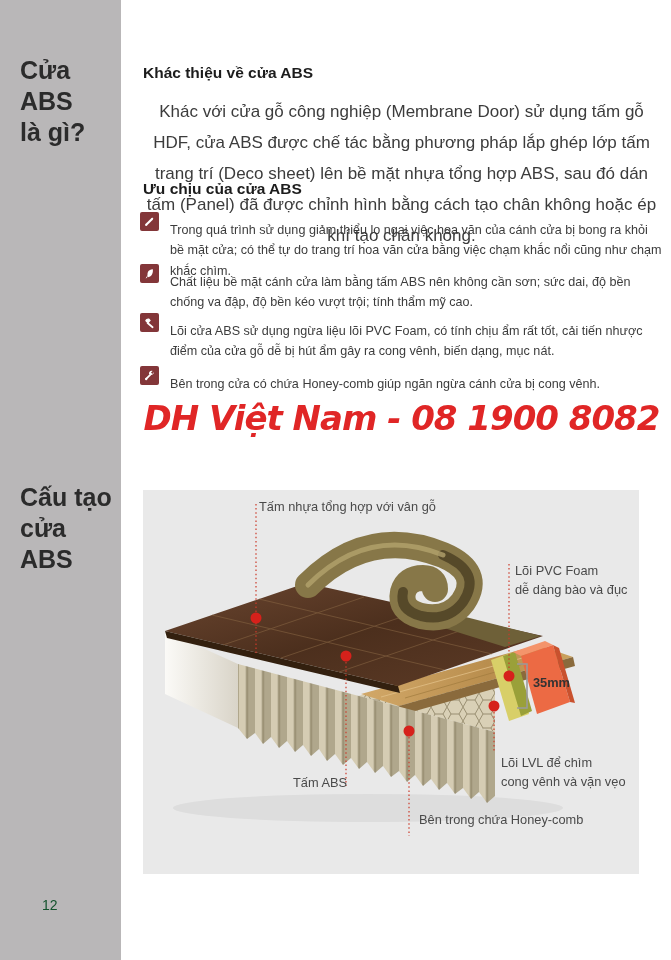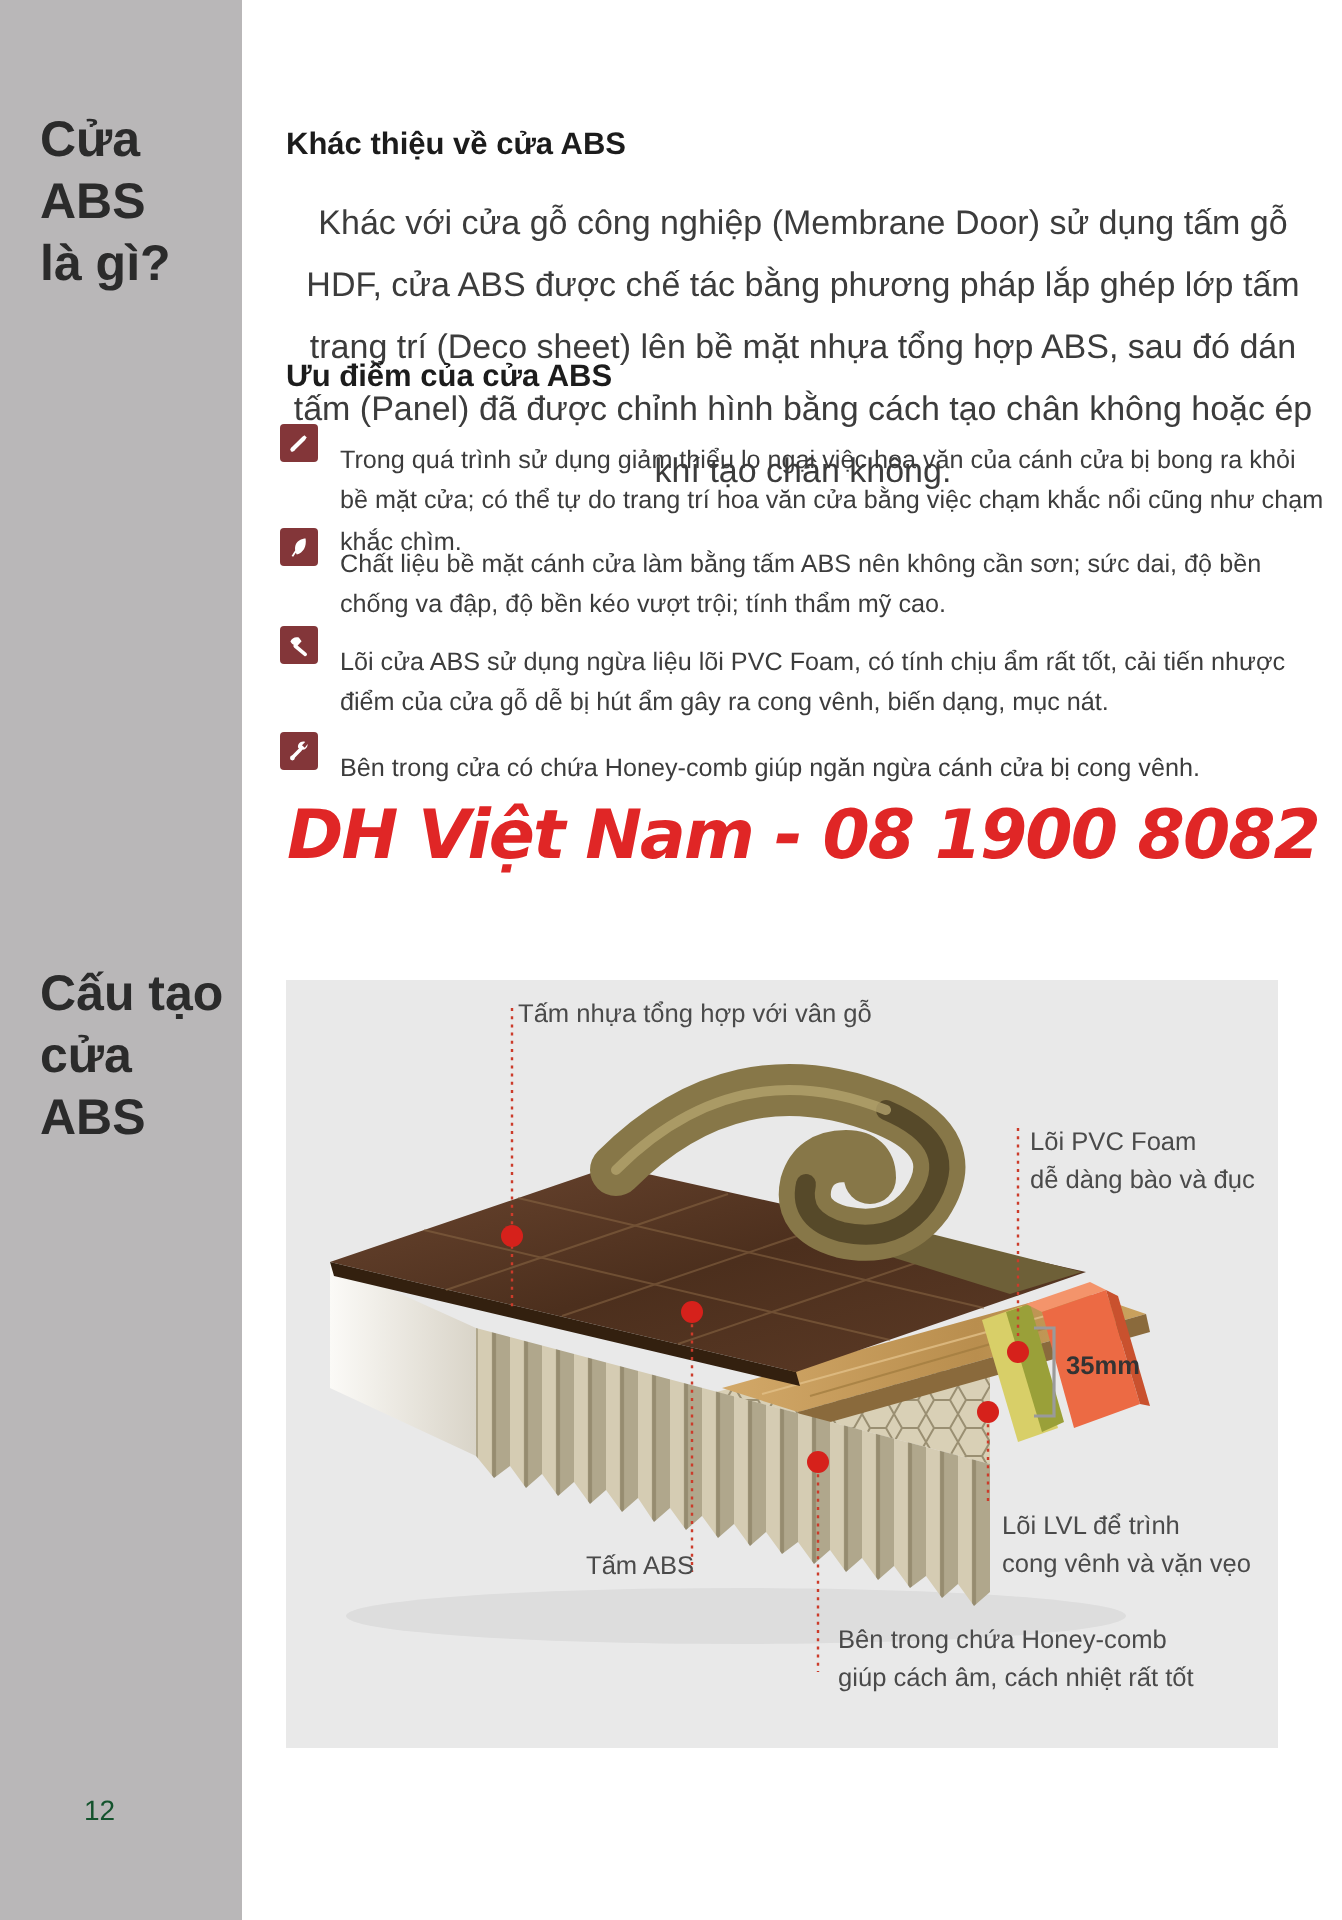--- a/index.html
+++ b/index.html
@@ -58,21 +58,21 @@
       <span>cửa ABS</span>
     </h2>
     <div class="pagenum">12</div>
   </aside>
 
   <div class="main">
 
     <h3 class="h-section" id="h-intro">Khác thiệu về cửa ABS</h3>
     <p class="body-text">Khác với cửa gỗ công nghiệp (Membrane Door) sử dụng tấm gỗ HDF, cửa ABS được chế tác bằng phương pháp lắp ghép lớp tấm trang trí (Deco sheet) lên bề mặt nhựa tổng hợp ABS, sau đó dán tấm (Panel) đã được chỉnh hình bằng cách tạo chân không hoặc ép khí tạo chân không.</p>
 
-    <h3 class="h-section" id="h-adv">Ưu điểm của cửa ABS</h3>
+    <h3 class="h-section" id="h-adv">Ưu chịu của cửa ABS</h3>
 
     <div class="bullet" id="bullet-1">
       <span class="sq">
         <svg width="13" height="13" viewBox="0 0 13 13">
             <path d="M3.2 9.8 L8.8 4.2" stroke="#fff" stroke-width="2.1" stroke-linecap="round"></path>
             <path d="M9.2 2.6 l1.2 1.2 -1 1 -1.2 -1.2 z" fill="#fff"></path>
             <path d="M2.4 10.8 l2 -0.5 -1.5 -1.5 z" fill="#fff"></path>
           </svg>
       </span>
       <p>Trong quá trình sử dụng giảm thiểu lo ngại việc hoa văn của cánh cửa bị bong ra khỏi bề mặt cửa; có thể tự do trang trí hoa văn cửa bằng việc chạm khắc nổi cũng như chạm khắc chìm.</p>
@@ -200,25 +200,24 @@
     <div class="lbl" id="lbl-deco">Tấm nhựa tổng hợp với vân gỗ</div>
 
     <div class="lbl" id="lbl-pvc">
       <span>Lõi PVC Foam</span>
       <span>dễ dàng bào và đục</span>
     </div>
 
     <div class="lbl" id="lbl-dim">35mm</div>
 
     <div class="lbl" id="lbl-lvl">
-      <span>Lõi LVL để trình</span>
+      <span>Lõi LVL để chìm</span>
       <span>cong vênh và vặn vẹo</span>
     </div>
 
     <div class="lbl" id="lbl-abs">Tấm ABS</div>
 
     <div class="lbl" id="lbl-honey">
       <span>Bên trong chứa Honey-comb</span>
-      <span>giúp cách âm, cách nhiệt rất tốt</span>
     </div>
   </div>
 
 </div>
 
 </body></html>

